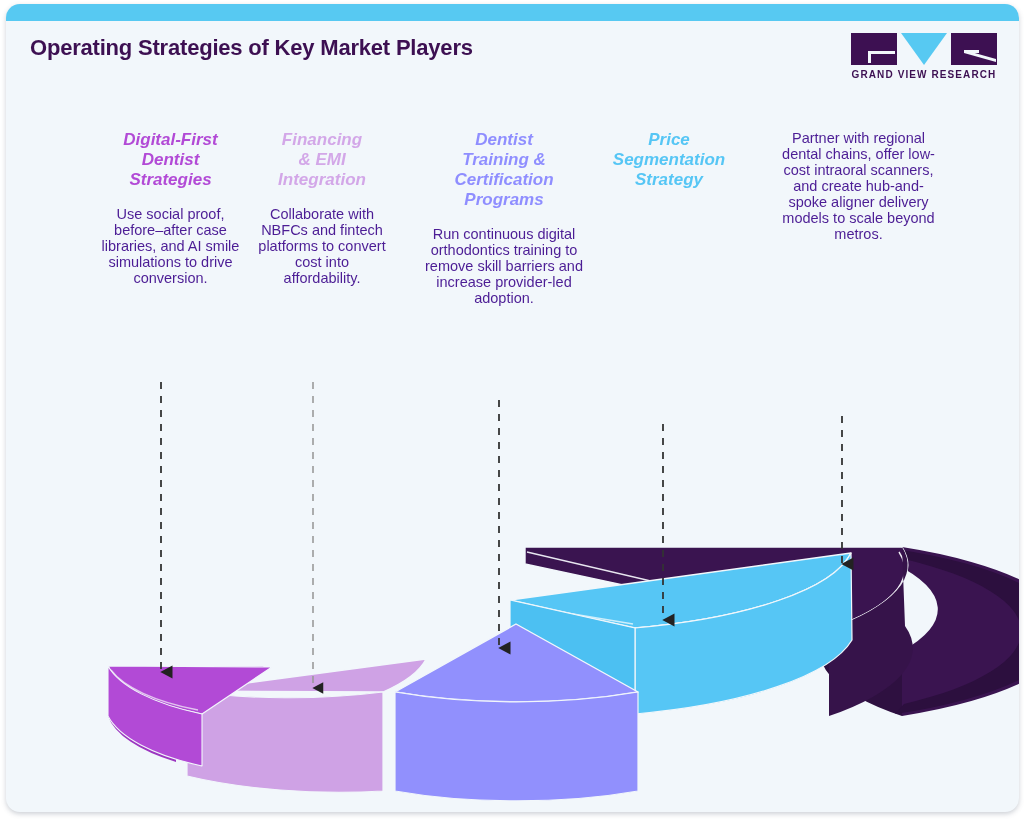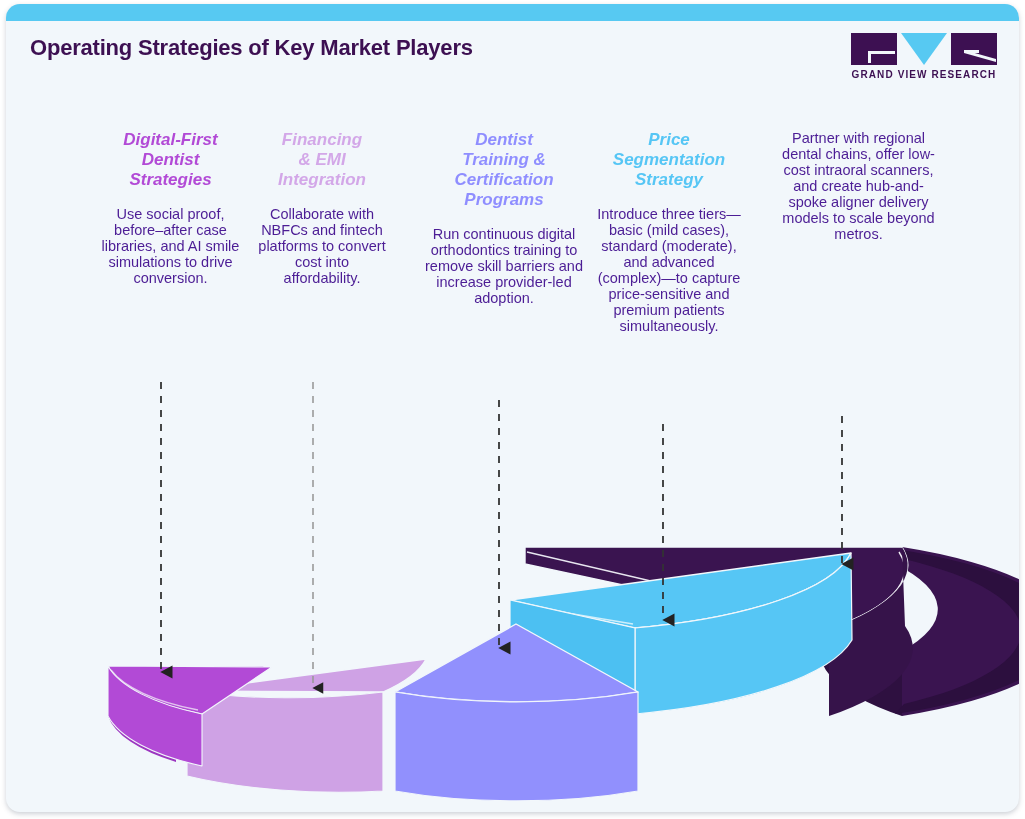--- a/index.html
+++ b/index.html
@@ -171,21 +171,20 @@
         </div>
         <div class="col-body">Collaborate with NBFCs and fintech platforms to convert cost into affordability.</div>
       </div>
 
       <div class="col" style="left:589px; width:148px;">
         <div class="col-title" style="color:#56c6f5;">
           <div>Price</div>
           <div>Segmentation</div>
           <div>Strategy</div>
         </div>
-        <div class="col-body">Introduce three tiers—basic (mild cases), standard (moderate), and advanced (complex)—to capture price-sensitive and premium patients simultaneously.</div>
       </div>
 
       <div class="col" style="left:775px; width:155px;">
         <div class="col-body">Partner with regional dental chains, offer low-cost intraoral scanners, and create hub-and-spoke aligner delivery models to scale beyond metros.</div>
       </div>
     </div>
 
     <svg class="chart" viewBox="0 0 1013 808">
 
       <g>

